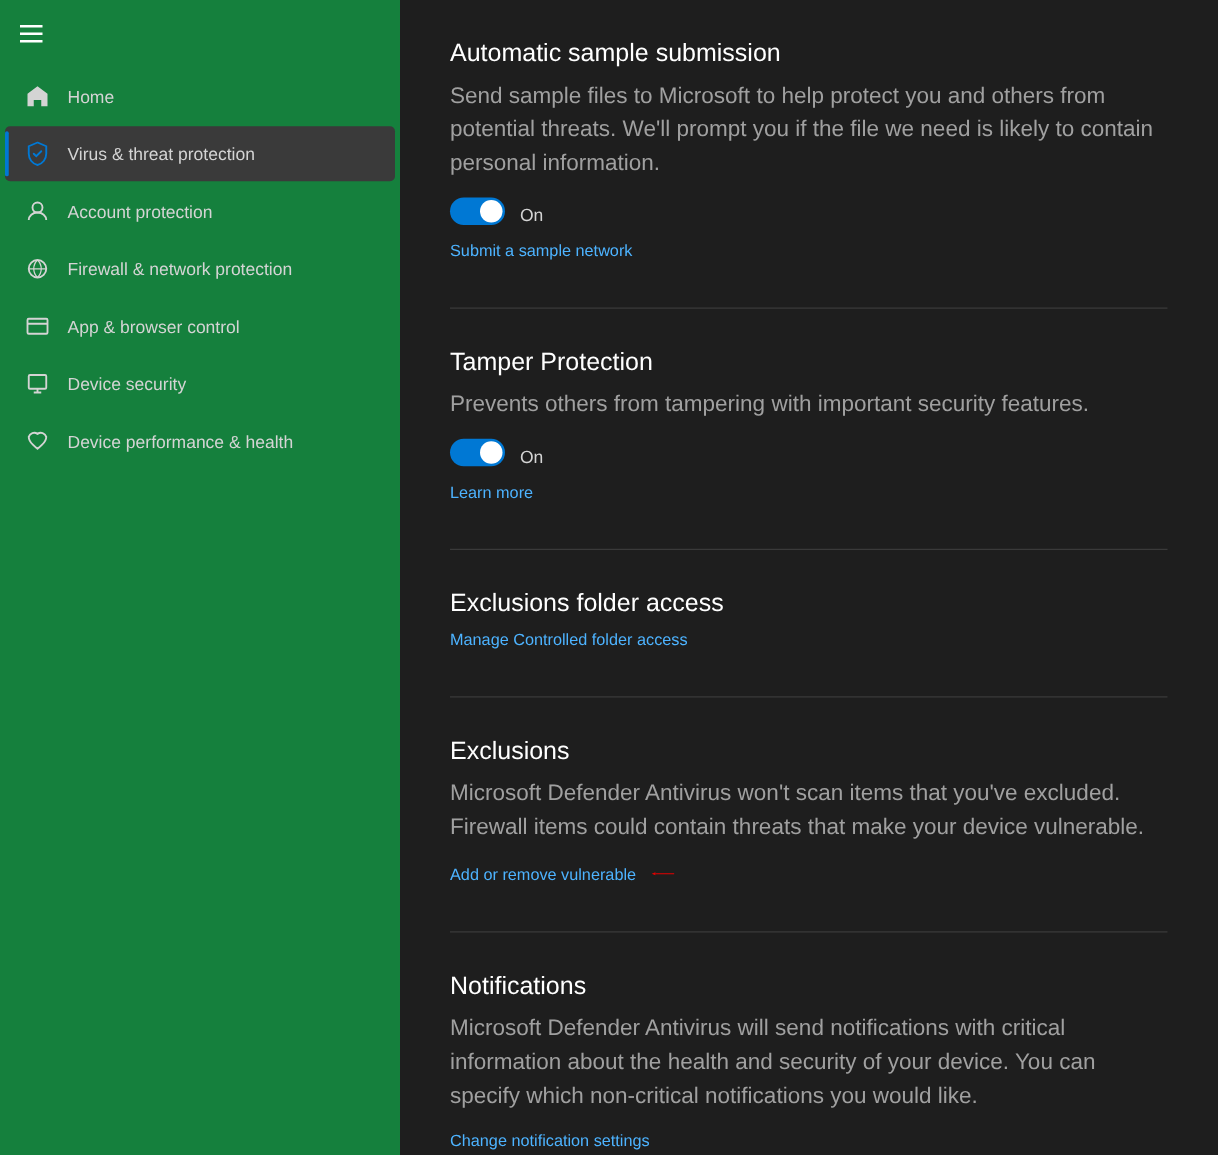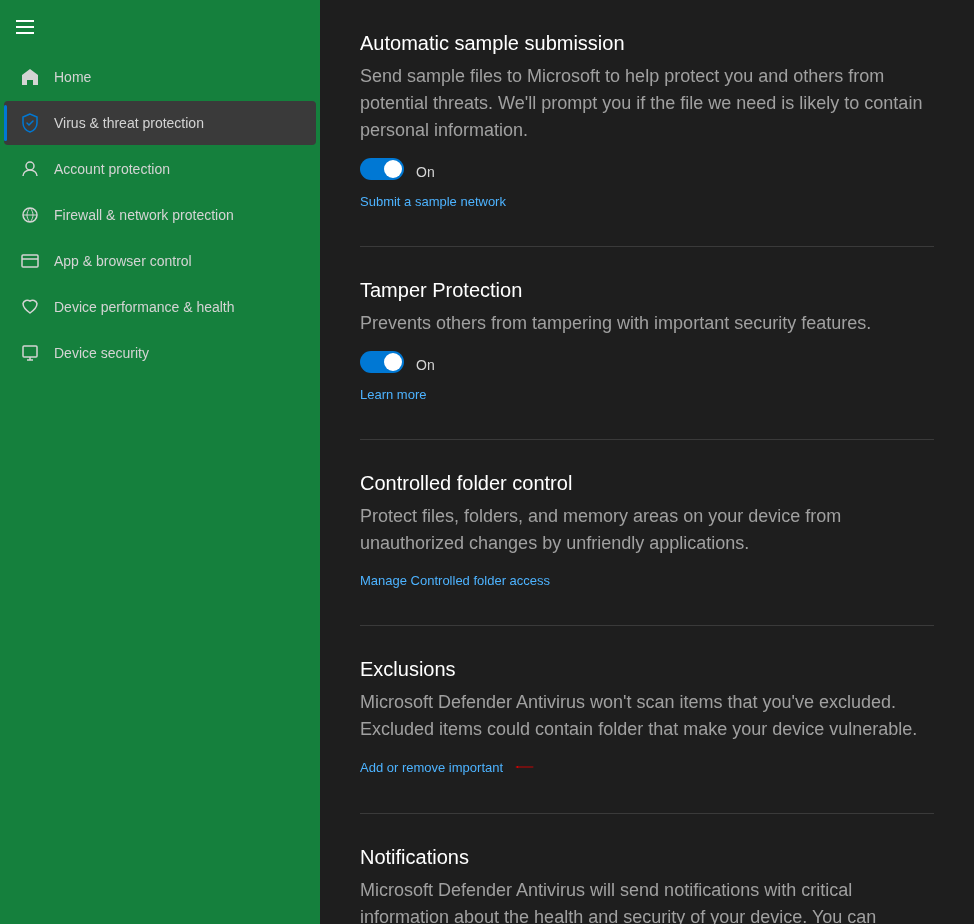--- a/index.html
+++ b/index.html
@@ -239,35 +239,35 @@
         <rect x="2" y="4" width="16" height="12" rx="1" fill="none" stroke="currentColor" stroke-width="1.5"></rect>
         <line x1="2" y1="8" x2="18" y2="8" stroke="currentColor" stroke-width="1.5"></line>
       </svg>
     </span>
     <span>App &amp; browser control</span>
   </div>
 
   <div class="nav-item">
     <span class="nav-icon">
       <svg viewBox="0 0 20 20" xmlns="http://www.w3.org/2000/svg">
-        <path d="M10 16s-7-4.9-7-9.5A4.5 4.5 0 0 1 10 4.1 4.5 4.5 0 0 1 17 6.5C17 11.1 10 16 10 16z" fill="none" stroke="currentColor" stroke-width="1.5"></path>
-      </svg>
-    </span>
-    <span>Device performance &amp; health</span>
-  </div>
-
-  <div class="nav-item">
-    <span class="nav-icon">
-      <svg viewBox="0 0 20 20" xmlns="http://www.w3.org/2000/svg">
         <rect x="3" y="3" width="14" height="11" rx="1" fill="none" stroke="currentColor" stroke-width="1.5"></rect>
         <line x1="7" y1="17" x2="13" y2="17" stroke="currentColor" stroke-width="1.5"></line>
         <line x1="10" y1="14" x2="10" y2="17" stroke="currentColor" stroke-width="1.5"></line>
       </svg>
     </span>
     <span>Device security</span>
+  </div>
+
+  <div class="nav-item">
+    <span class="nav-icon">
+      <svg viewBox="0 0 20 20" xmlns="http://www.w3.org/2000/svg">
+        <path d="M10 16s-7-4.9-7-9.5A4.5 4.5 0 0 1 10 4.1 4.5 4.5 0 0 1 17 6.5C17 11.1 10 16 10 16z" fill="none" stroke="currentColor" stroke-width="1.5"></path>
+      </svg>
+    </span>
+    <span>Device performance &amp; health</span>
   </div>
 
 </nav>
 
 <main class="main-content">
 
   <div class="section">
     <h2 class="section-title">Automatic sample submission</h2>
     <p class="section-desc">Send sample files to Microsoft to help protect you and others from potential threats. We'll prompt you if the file we need is likely to contain personal information.</p>
     <div class="toggle-row">
@@ -285,32 +285,31 @@
     <div class="toggle-row">
       <div class="toggle"></div>
       <span class="toggle-label">On</span>
     </div>
     <a class="link">Learn more</a>
   </div>
 
   <hr class="section-divider">
 
   <div class="section">
-    <h2 class="section-title">Controlled folder control</h2>
-    <p class="section-desc">Protect files, folders, and memory areas on your device from unauthorized changes by unfriendly applications.</p>
+    <h2 class="section-title">Exclusions folder access</h2>
     <a class="link">Manage Controlled folder access</a>
   </div>
 
   <hr class="section-divider">
 
   <div class="section">
     <h2 class="section-title">Exclusions</h2>
-    <p class="section-desc">Microsoft Defender Antivirus won't scan items that you've excluded. Excluded items could contain folder that make your device vulnerable.</p>
+    <p class="section-desc">Microsoft Defender Antivirus won't scan items that you've excluded. Firewall items could contain threats that make your device vulnerable.</p>
     <div class="exclusions-link-row">
-      <a class="link">Add or remove important</a>
+      <a class="link">Add or remove vulnerable</a>
 
       <div class="red-arrow">
         <svg viewBox="0 0 120 30" width="130" height="30" xmlns="http://www.w3.org/2000/svg">
           <line x1="110" y1="15" x2="20" y2="15" stroke="#e60000" stroke-width="5"></line>
           <polygon points="20,8 2,15 20,22" fill="#e60000"></polygon>
         </svg>
       </div>
     </div>
   </div>
 

